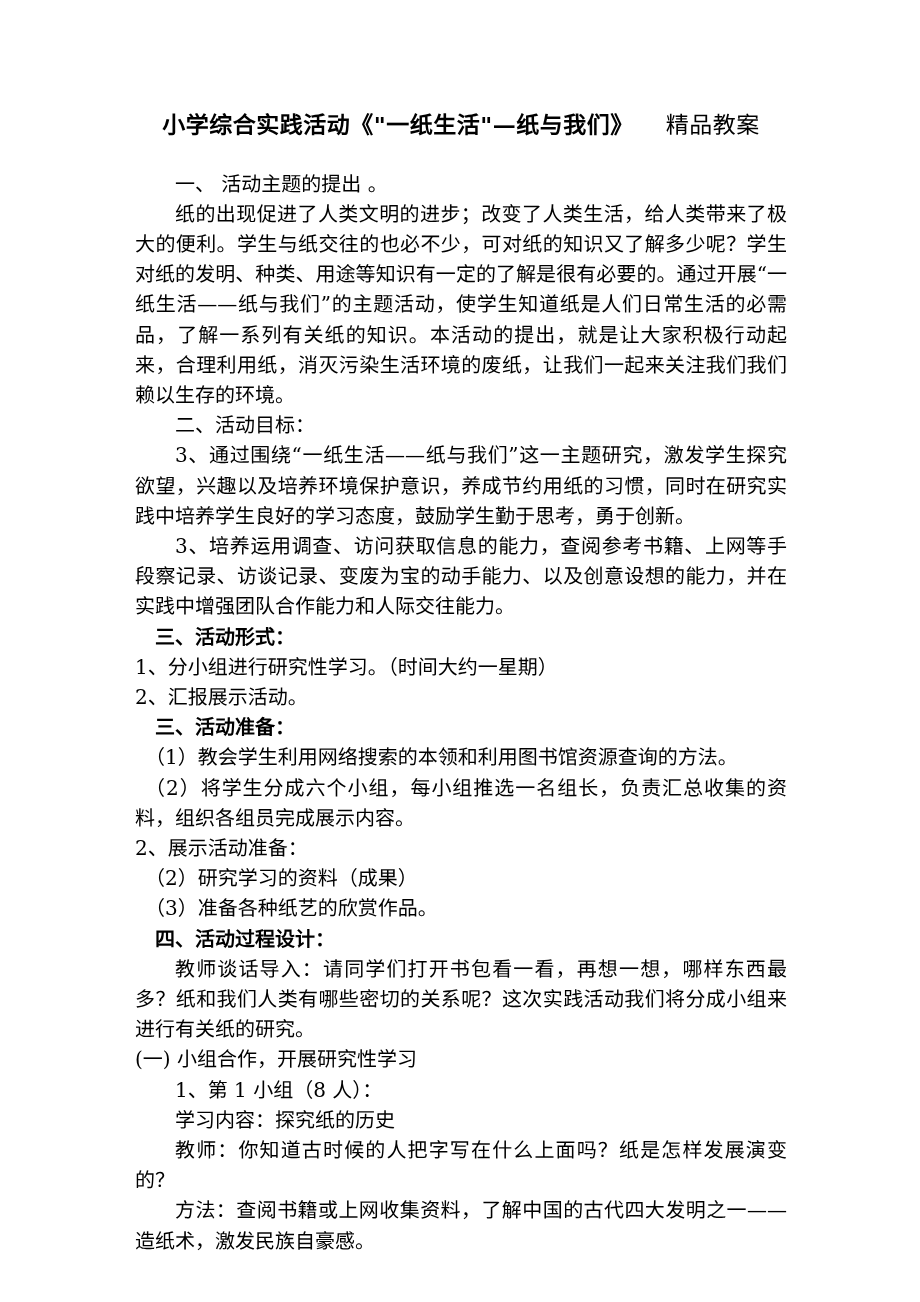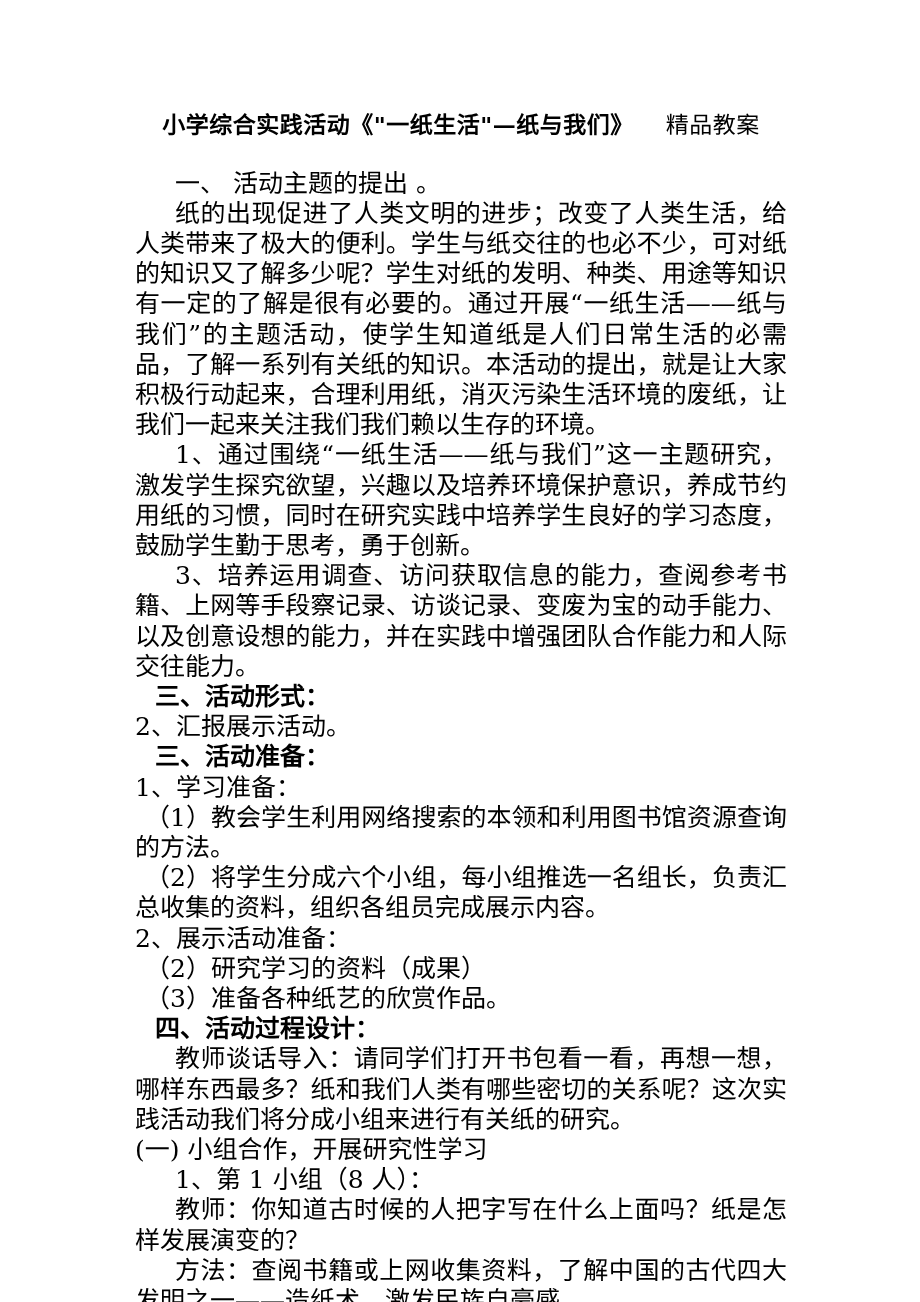--- a/index.html
+++ b/index.html
@@ -34,21 +34,21 @@
     margin: 0 0 26px 0;
     letter-spacing: 0.5px;
     white-space: nowrap;
   }
   .doc-title .title-suffix {
     font-weight: normal;
     margin-left: 32px;
   }
   p.para {
     margin: 0;
-    font-size: 25px;
+    font-size: 20px;
     line-height: 30.2px;
     text-align: justify;
     text-justify: inter-ideograph;
     letter-spacing: 0;
     word-break: break-all;
   }
   
   p.ind0  { text-indent: 0; }
   p.ind05 { text-indent: 10px; }
   p.ind1  { text-indent: 20px; font-weight: bold; }
@@ -60,33 +60,35 @@
 <body>
 
 <div class="page">
   <div class="doc-body">
 
     <h1 class="doc-title"><span>小学综合实践活动《"一纸生活"—纸与我们》</span><span class="title-suffix">精品教案</span></h1>
 
     <div id="paragraph-container">
         <p class="para ind2">一、 活动主题的提出 。</p>
         <p class="para ind2">纸的出现促进了人类文明的进步；改变了人类生活，给人类带来了极大的便利。学生与纸交往的也必不少，可对纸的知识又了解多少呢？学生对纸的发明、种类、用途等知识有一定的了解是很有必要的。通过开展“一纸生活——纸与我们”的主题活动，使学生知道纸是人们日常生活的必需品，了解一系列有关纸的知识。本活动的提出，就是让大家积极行动起来，合理利用纸，消灭污染生活环境的废纸，让我们一起来关注我们我们赖以生存的环境。</p>
-        <p class="para ind2">1、通过围绕“一纸生活——纸与我们”这一主题研究，激发学生探究欲望，兴趣以及培养环境保护意识，养成节约用纸的习惯，同时在研究实践中培养学生良好的学习态度，鼓励学生勤于思考，勇于创新。</p>
+        <p class="para ind2">二、活动目标：</p>
+        <p class="para ind2">3、通过围绕“一纸生活——纸与我们”这一主题研究，激发学生探究欲望，兴趣以及培养环境保护意识，养成节约用纸的习惯，同时在研究实践中培养学生良好的学习态度，鼓励学生勤于思考，勇于创新。</p>
         <p class="para ind2">3、培养运用调查、访问获取信息的能力，查阅参考书籍、上网等手段察记录、访谈记录、变废为宝的动手能力、以及创意设想的能力，并在实践中增强团队合作能力和人际交往能力。</p>
         <p class="para ind1">三、活动形式：</p>
+        <p class="para ind0">1、分小组进行研究性学习。（时间大约一星期）</p>
         <p class="para ind0">2、汇报展示活动。</p>
         <p class="para ind1">三、活动准备：</p>
-        <p class="para ind0">1、学习准备：</p>
         <p class="para ind05">（1）教会学生利用网络搜索的本领和利用图书馆资源查询的方法。</p>
         <p class="para ind05">（2）将学生分成六个小组，每小组推选一名组长，负责汇总收集的资料，组织各组员完成展示内容。</p>
         <p class="para ind0">2、展示活动准备：</p>
         <p class="para ind05">（2）研究学习的资料（成果）</p>
         <p class="para ind05">（3）准备各种纸艺的欣赏作品。</p>
         <p class="para ind1">四、活动过程设计：</p>
         <p class="para ind2">教师谈话导入：请同学们打开书包看一看，再想一想，哪样东西最多？纸和我们人类有哪些密切的关系呢？这次实践活动我们将分成小组来进行有关纸的研究。</p>
         <p class="para ind0">(一) 小组合作，开展研究性学习</p>
         <p class="para ind2">1、第 1 小组（8 人）：</p>
+        <p class="para ind2">学习内容：探究纸的历史</p>
         <p class="para ind2">教师：你知道古时候的人把字写在什么上面吗？纸是怎样发展演变的？</p>
         <p class="para ind2">方法：查阅书籍或上网收集资料，了解中国的古代四大发明之一——造纸术，激发民族自豪感。</p>
       </div>
 
   </div>
 </div>
 
 </body></html>

